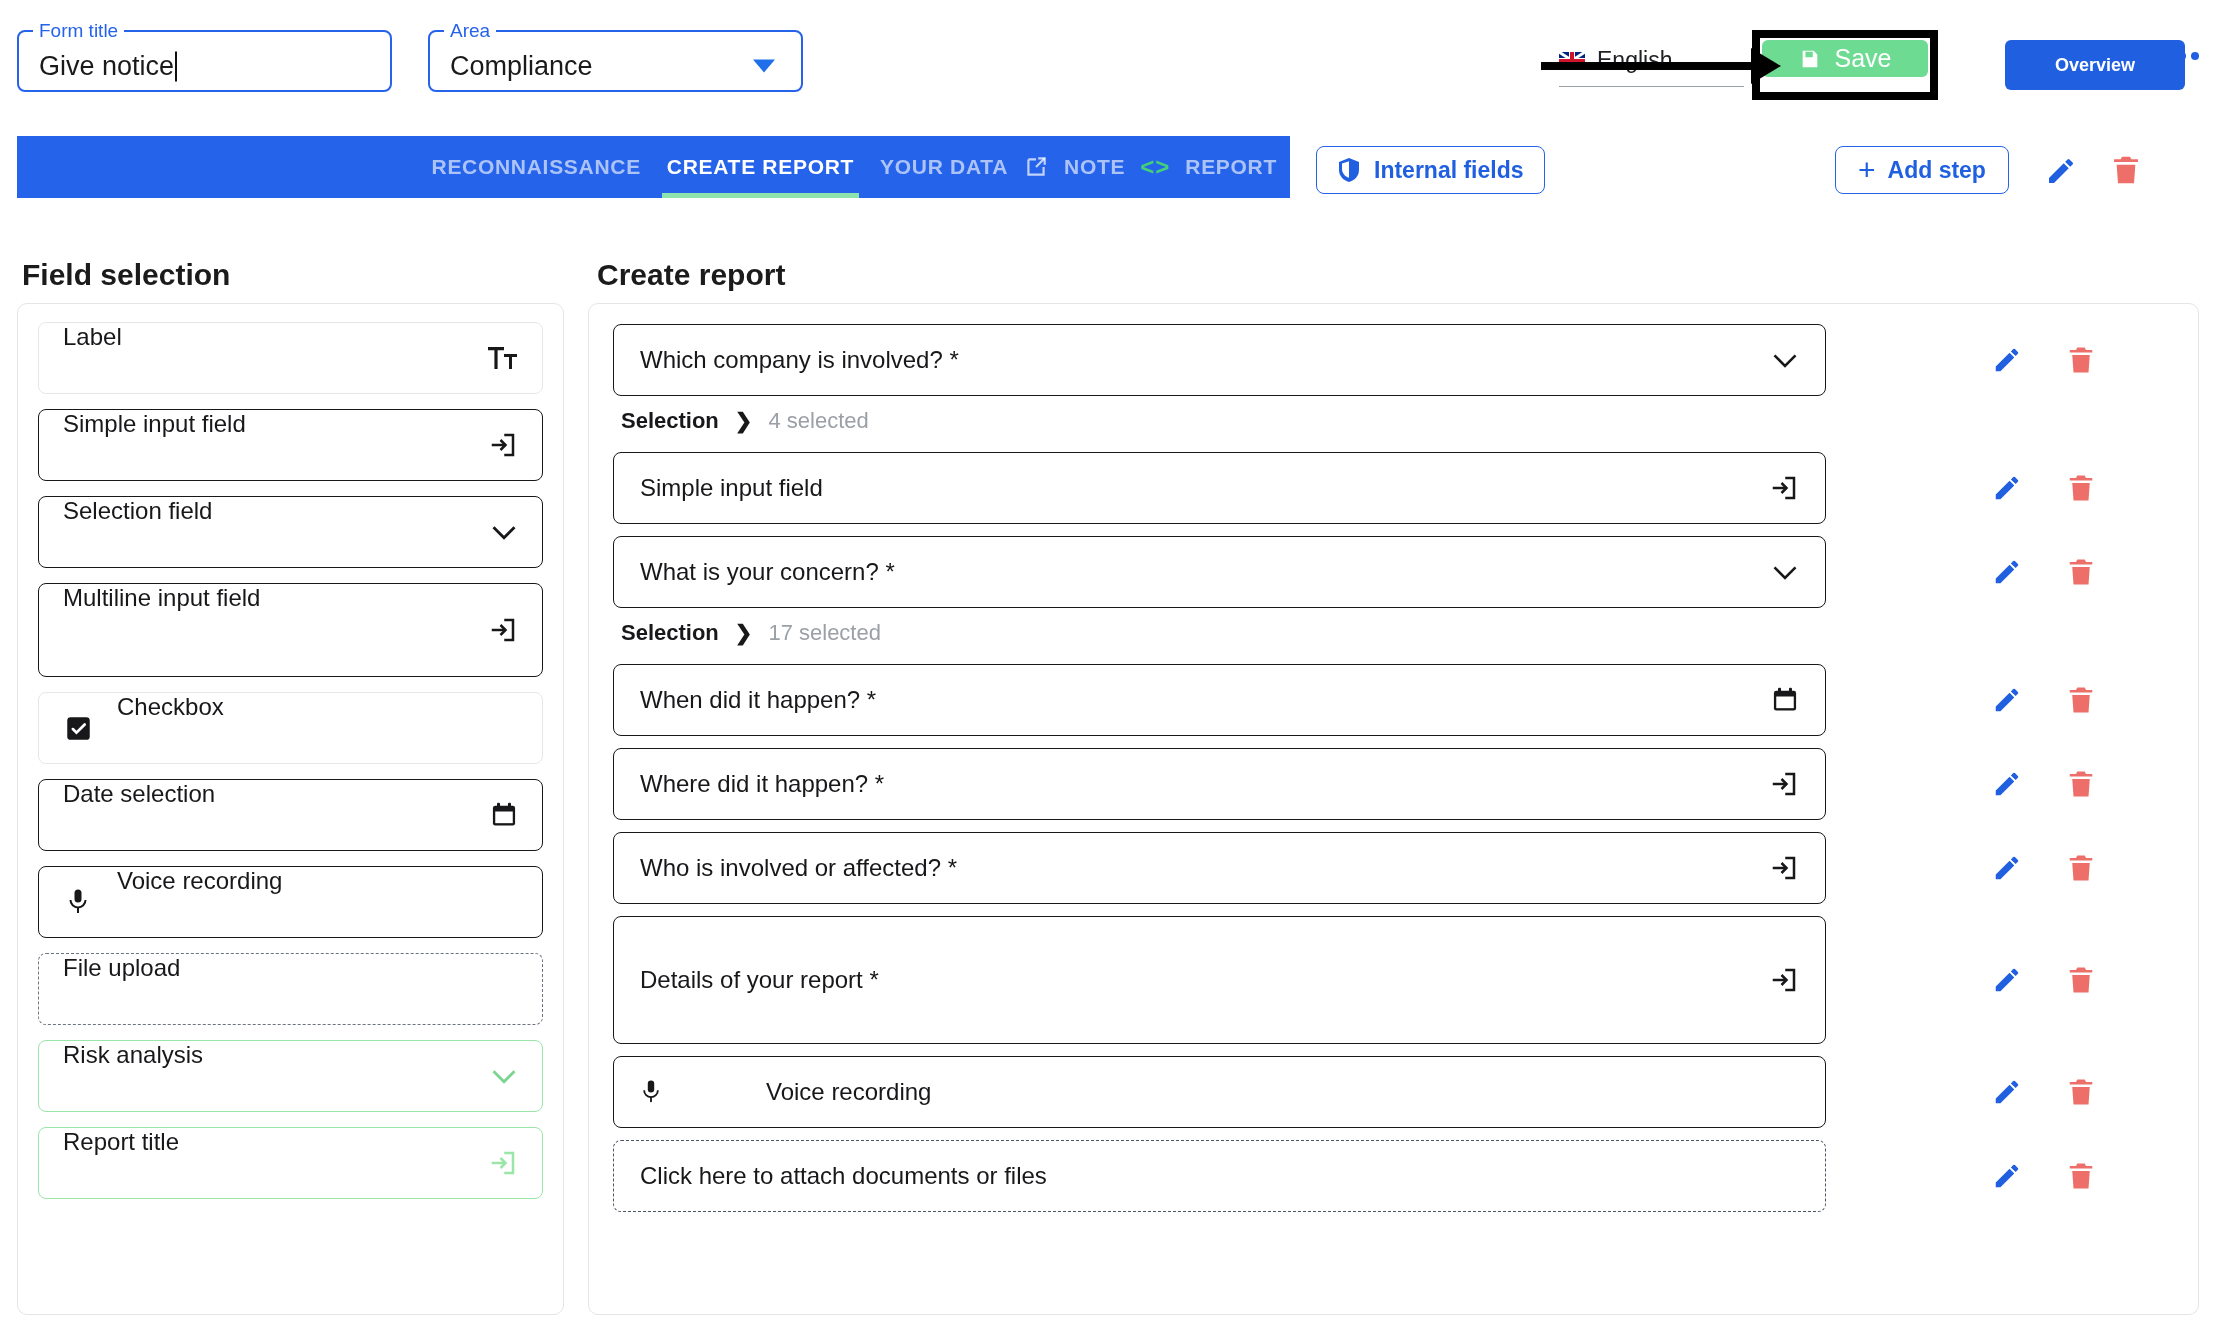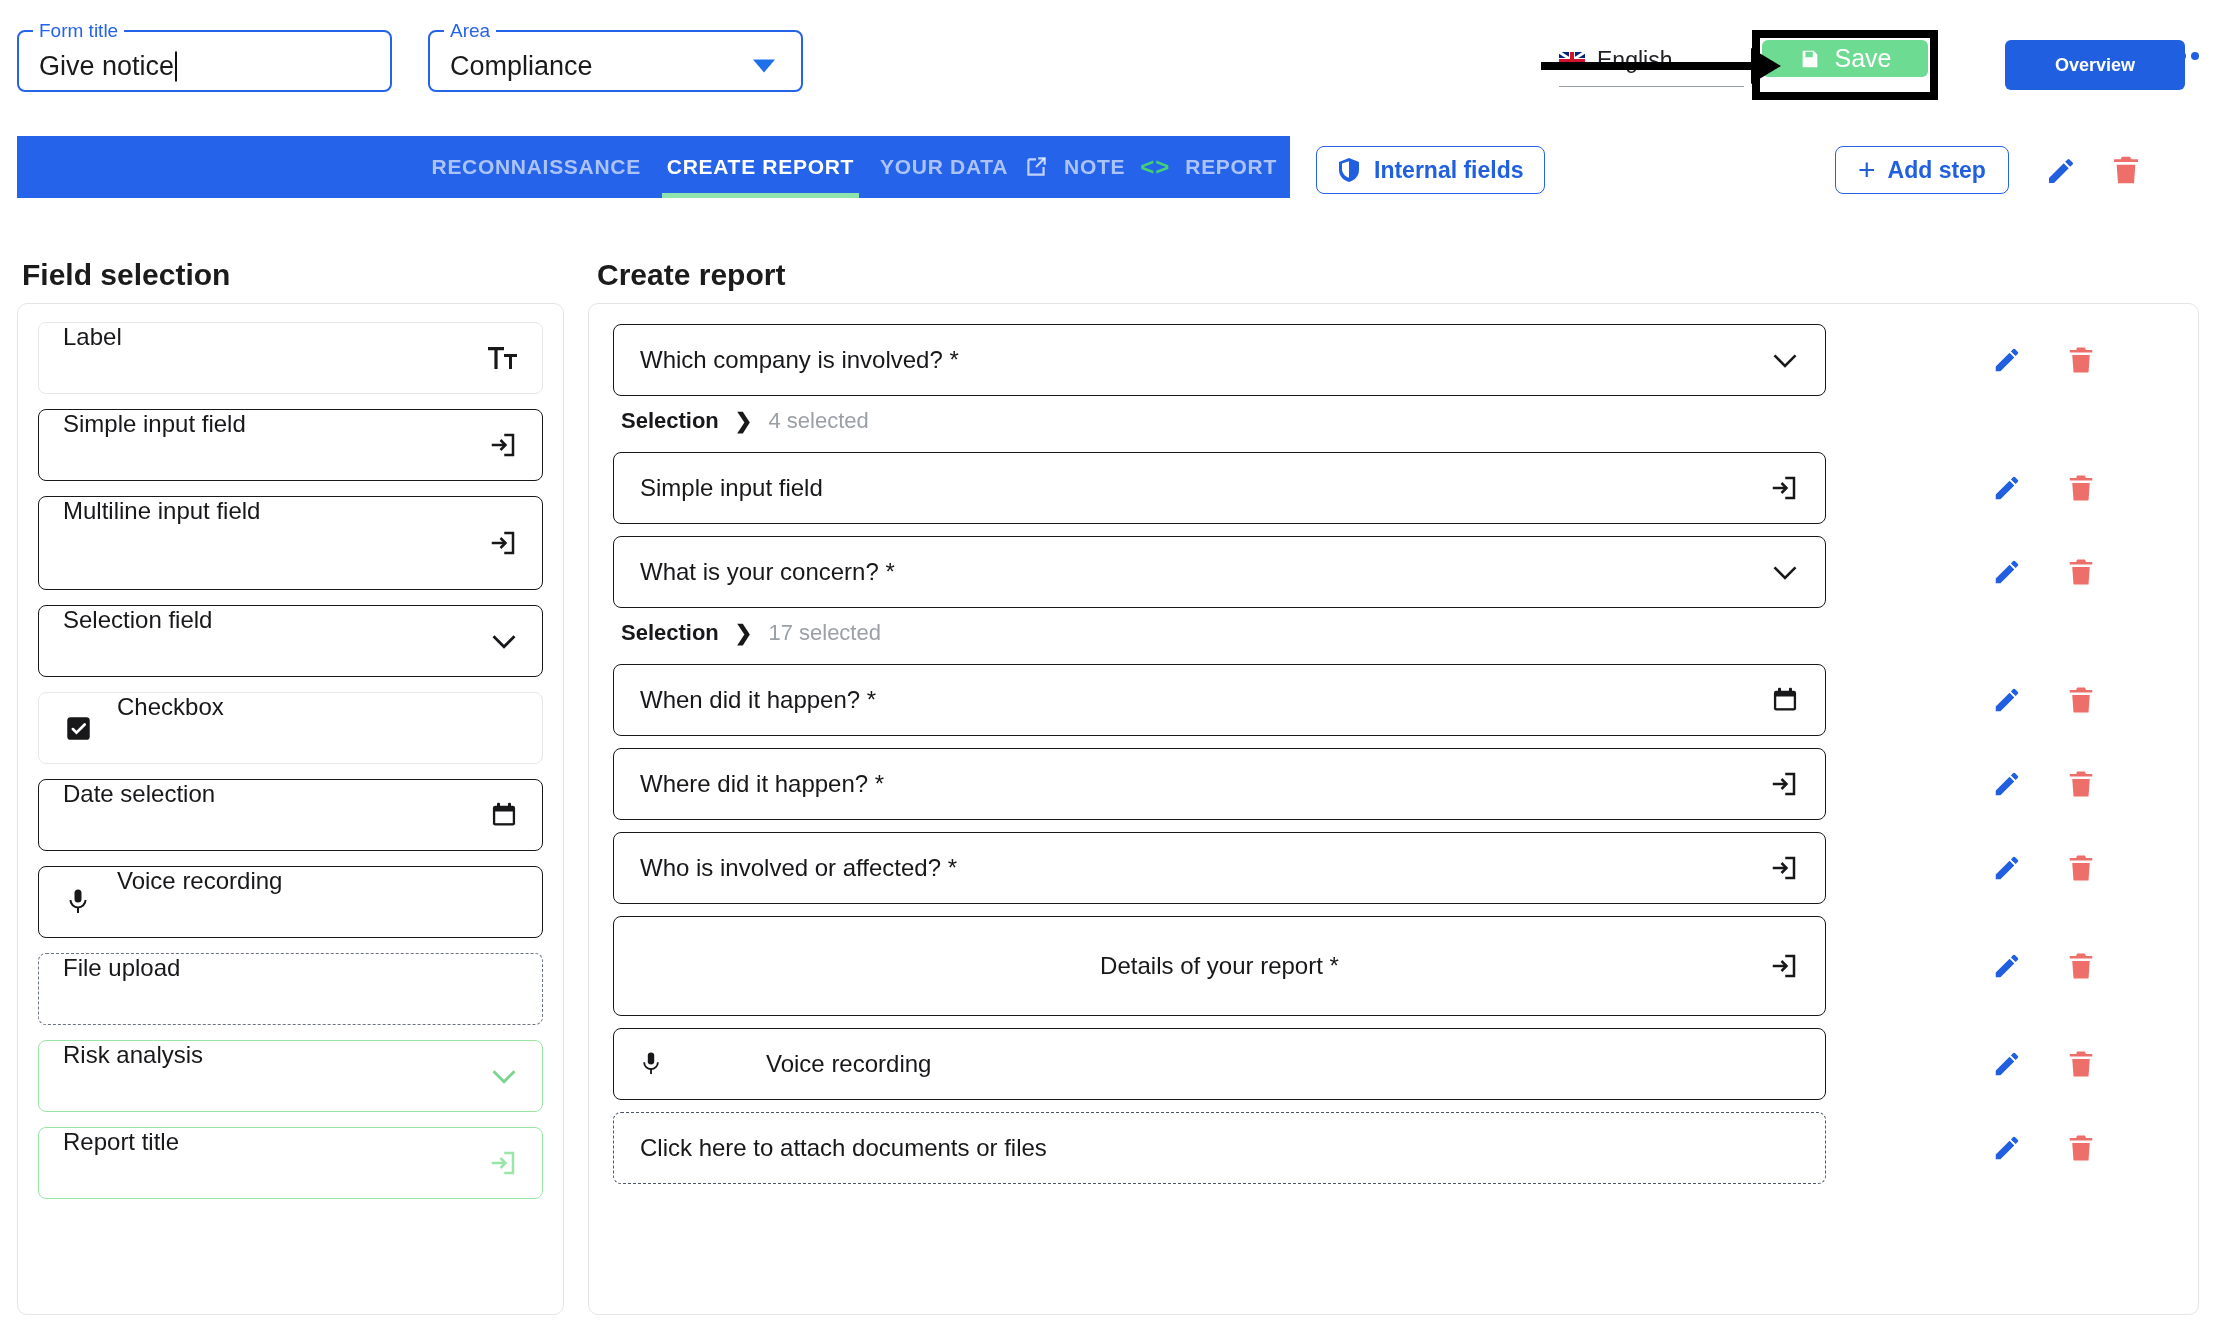--- a/index.html
+++ b/index.html
@@ -259,21 +259,21 @@
   .rp-row { position: relative; margin-bottom: 12px; }
   .rp-card {
     height: 72px;
     border: 1px solid #18181b;
     border-radius: 8px;
     display: flex; align-items: center;
     padding: 0 26px;
     width: 1213px;
     position: relative;
   }
-  .rp-card.tall { height: 100px; justify-content: center; }
+  .rp-card.tall { height: 128px; }
   .rp-card.dashed { border: 1px dashed #4b5563; }
   .rp-card .rp-label { font-size: 24px; color: #18181b; font-weight: 500; }
   .rp-card .rp-icon { position: absolute; right: 26px; top: 50%; transform: translateY(-50%); display:flex; align-items:center; }
   .rp-card.lead-icon { padding-left: 0; }
   .rp-card .rp-lead { width: 74px; display: flex; justify-content: center; align-items: center; }
   .rp-card .rp-lead + .rp-label { margin-left: 78px; }
 
   .rp-actions {
     position: absolute;
     right: 56px;
@@ -407,36 +407,36 @@
     <span class="fs-label">Simple input field</span>
     <span class="fs-icon">
       <svg width="30" height="30" viewBox="0 0 24 24" fill="none" stroke="#18181b" stroke-width="2">
         <path d="M13 4h7v16h-7"></path>
           <path d="M3 12h11"></path>
           <path d="M10 8l4 4-4 4"></path>
       </svg>
     </span>
   </div>
 
+  <div class="fs-card">
+    <span class="fs-label">Selection field</span>
+    <span class="fs-icon">
+      <svg width="28" height="20" viewBox="0 0 24 16" fill="none" stroke="#18181b" stroke-width="2.4">
+        <path d="M3 4l9 9 9-9"></path>
+      </svg>
+    </span>
+  </div>
+
   <div class="fs-card" style="height:94px;">
     <span class="fs-label">Multiline input field</span>
     <span class="fs-icon">
       <svg width="30" height="30" viewBox="0 0 24 24" fill="none" stroke="#18181b" stroke-width="2">
         <path d="M13 4h7v16h-7"></path>
           <path d="M3 12h11"></path>
           <path d="M10 8l4 4-4 4"></path>
-      </svg>
-    </span>
-  </div>
-
-  <div class="fs-card">
-    <span class="fs-label">Selection field</span>
-    <span class="fs-icon">
-      <svg width="28" height="20" viewBox="0 0 24 16" fill="none" stroke="#18181b" stroke-width="2.4">
-        <path d="M3 4l9 9 9-9"></path>
       </svg>
     </span>
   </div>
 
   <div class="fs-card soft lead-icon">
     <span class="fs-lead">
       <svg width="27" height="27" viewBox="0 0 24 24" fill="#18181b">
         <rect x="2" y="2" width="20" height="20" rx="3"></rect>
         <path d="M7 12.5l3.2 3.2L17.5 8.4" stroke="#fff" stroke-width="2.4" fill="none" stroke-linecap="round"></path>
       </svg>

